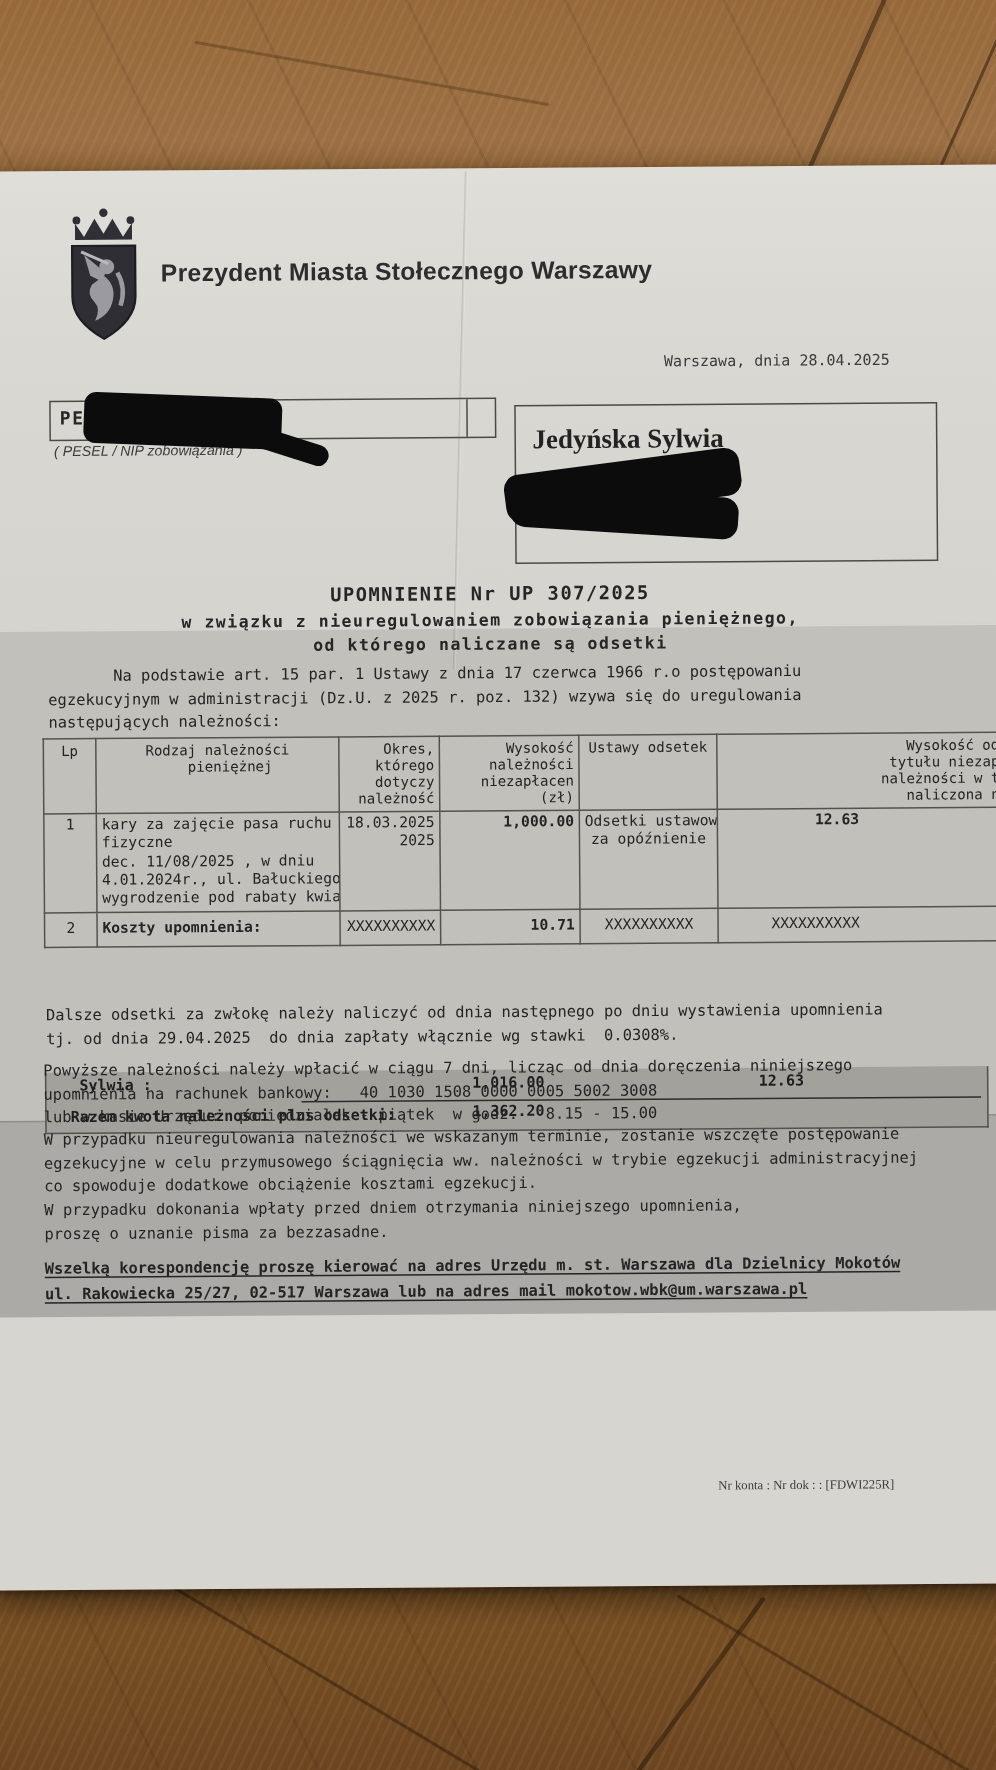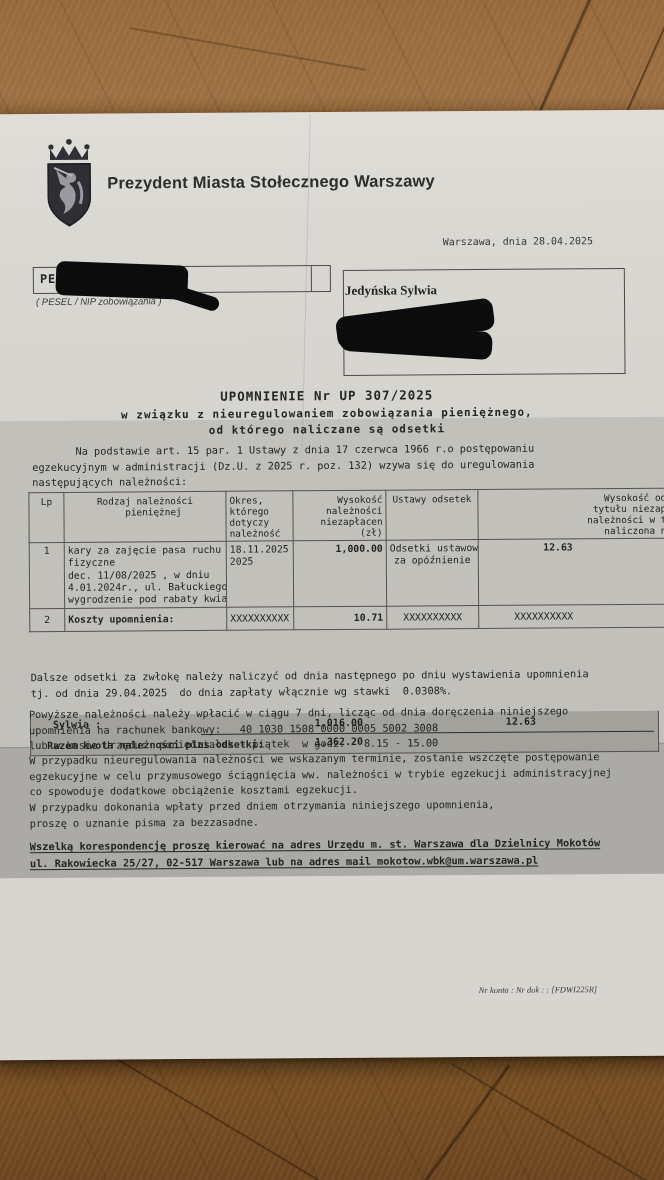--- a/index.html
+++ b/index.html
@@ -44,22 +44,22 @@
     font-weight:bold;font-size:16.5px;letter-spacing:0.2px;color:#2d2d2f;}
   .dateline{position:absolute;left:455px;top:125px;font-size:10px;color:#3a3a3a;}
 
   
   .pesel-box{position:absolute;left:45px;top:153px;width:296px;height:25px;border:1px solid #4c4a46;}
   .pesel-box .divider{position:absolute;right:18px;top:0;width:1px;height:100%;background:#4c4a46;}
   .pesel-label{position:absolute;left:6px;top:4px;font-size:12px;font-weight:bold;letter-spacing:1px;}
   .pesel-caption{position:absolute;left:48px;top:182px;font-family:"Liberation Sans",sans-serif;
     font-style:italic;font-size:9.5px;color:#3c3c3c;}
   .recipient-box{position:absolute;left:355px;top:158px;width:280px;height:104px;border:1px solid #4c4a46;}
-  .recipient-name{position:absolute;left:1px;top:12px;font-family:"Liberation Serif",serif;
-    font-weight:bold;font-size:13px;color:#222;}
+  .recipient-name{position:absolute;left:11px;top:12px;font-family:"Liberation Serif",serif;
+    font-weight:bold;font-size:18px;color:#222;}
   .redact{position:absolute;background:#0c0c0c;border-radius:10px;}
   .redact-pesel{left:68px;top:150px;width:132px;height:34px;transform:rotate(2.5deg);border-radius:8px;}
   .redact-pesel-tail{left:180px;top:178px;width:52px;height:14px;transform:rotate(18deg);}
   .redact-addr1{left:348px;top:196px;width:158px;height:32px;transform:rotate(-7deg);}
   .redact-addr2{left:352px;top:216px;width:152px;height:28px;transform:rotate(4deg);}
   .redact-addr3{left:418px;top:206px;width:66px;height:20px;transform:rotate(-12deg);}
 
   
   .title-wrap{position:absolute;left:0;top:276px;width:676px;text-align:center;}
   .title-line1{font-size:12.5px;font-weight:bold;letter-spacing:1px;}
@@ -77,40 +77,40 @@
     text-decoration:underline;text-underline-offset:2px;}
 
   
   .claims{position:absolute;left:39px;top:378px;width:627px;border-collapse:collapse;table-layout:fixed;}
   .claims td{border:1px solid #54524e;vertical-align:top;padding:2px 3px;
     font-family:"DejaVu Sans Mono",monospace;font-size:9.8px;line-height:12.3px;
     white-space:pre;overflow:hidden;color:#242424;}
   .claims .hdr{font-size:9.4px;line-height:11px;text-align:center;vertical-align:top;padding-top:3px;}
   .claims .c-lp{width:28px;text-align:center;margin-top:16px;}
   .claims .c-rodzaj{width:155px;}
-  .claims .c-okres{width:60px;text-align:left;margin-left:39px;}
+  .claims .c-okres{width:60px;text-align:right;margin-left:39px;}
   .claims .c-wys{width:86px;text-align:right;}
   .claims .c-rodz-ods{width:85px;text-align:center;}
   .claims .c-wys-ods{width:213px;text-align:right;padding-right:122px;}
   .claims .hdr.c-wys-ods{text-align:right;padding-right:0;}
   .claims .bold{font-weight:bold;}
   .claims .row-koszty td{height:18px;vertical-align:middle;}
   .summary{position:absolute;left:39px;top:601px;width:627px;border:1px solid #54524e;border-top:none;
     background:#a3a19c;}
   .sum-row{position:relative;height:20px;font-size:10px;font-weight:bold;color:#1e1e1e;}
   .sum-label1{position:absolute;left:22px;top:4px;}
   .sum-val1{position:absolute;left:246px;top:4px;width:86px;text-align:right;}
   .sum-val2{position:absolute;right:122px;top:4px;}
   .sum-sep{position:absolute;left:170px;right:4px;top:0;height:1px;background:#2c2c2c;}
   .sum-label2{position:absolute;left:16px;top:5px;font-weight:bold;}
   .sum-val3{position:absolute;left:246px;top:3px;width:86px;text-align:right;}
 
   
   .doc-ref{position:absolute;left:486px;top:874px;font-family:"Liberation Serif",serif;
-    font-style:italic;font-size:8.5px;color:#3b3b3b;}
+    font-size:8.5px;color:#3b3b3b;}
 </style>
 </head>
 <body>
 
 <div class="wood"></div>
 <div class="seam seam1"></div>
 <div class="seam seam2"></div>
 <div class="seam seam3"></div>
 <div class="seam seam4"></div>
 <div class="seam seam5"></div>
@@ -183,21 +183,21 @@
 należności w termin
  naliczona na dzi</td>
     </tr>
     <tr>
       <td class="c-lp">1</td>
       <td class="c-rodzaj">kary za zajęcie pasa ruchu os.
 fizyczne
 dec. 11/08/2025 , w dniu
 4.01.2024r., ul. Bałuckiego,
 wygrodzenie pod rabaty kwiatowe</td>
-      <td class="c-okres">18.11.2025
+      <td class="c-okres">18.03.2025
 2025</td>
       <td class="c-wys bold">1,000.00</td>
       <td class="c-rodz-ods">Odsetki ustawowe
 za opóźnienie</td>
       <td class="c-wys-ods bold">12.63</td>
     </tr>
     <tr class="row-koszty">
       <td class="c-lp">2</td>
       <td class="c-rodzaj bold">Koszty upomnienia:</td>
       <td class="c-okres">XXXXXXXXXX</td>

